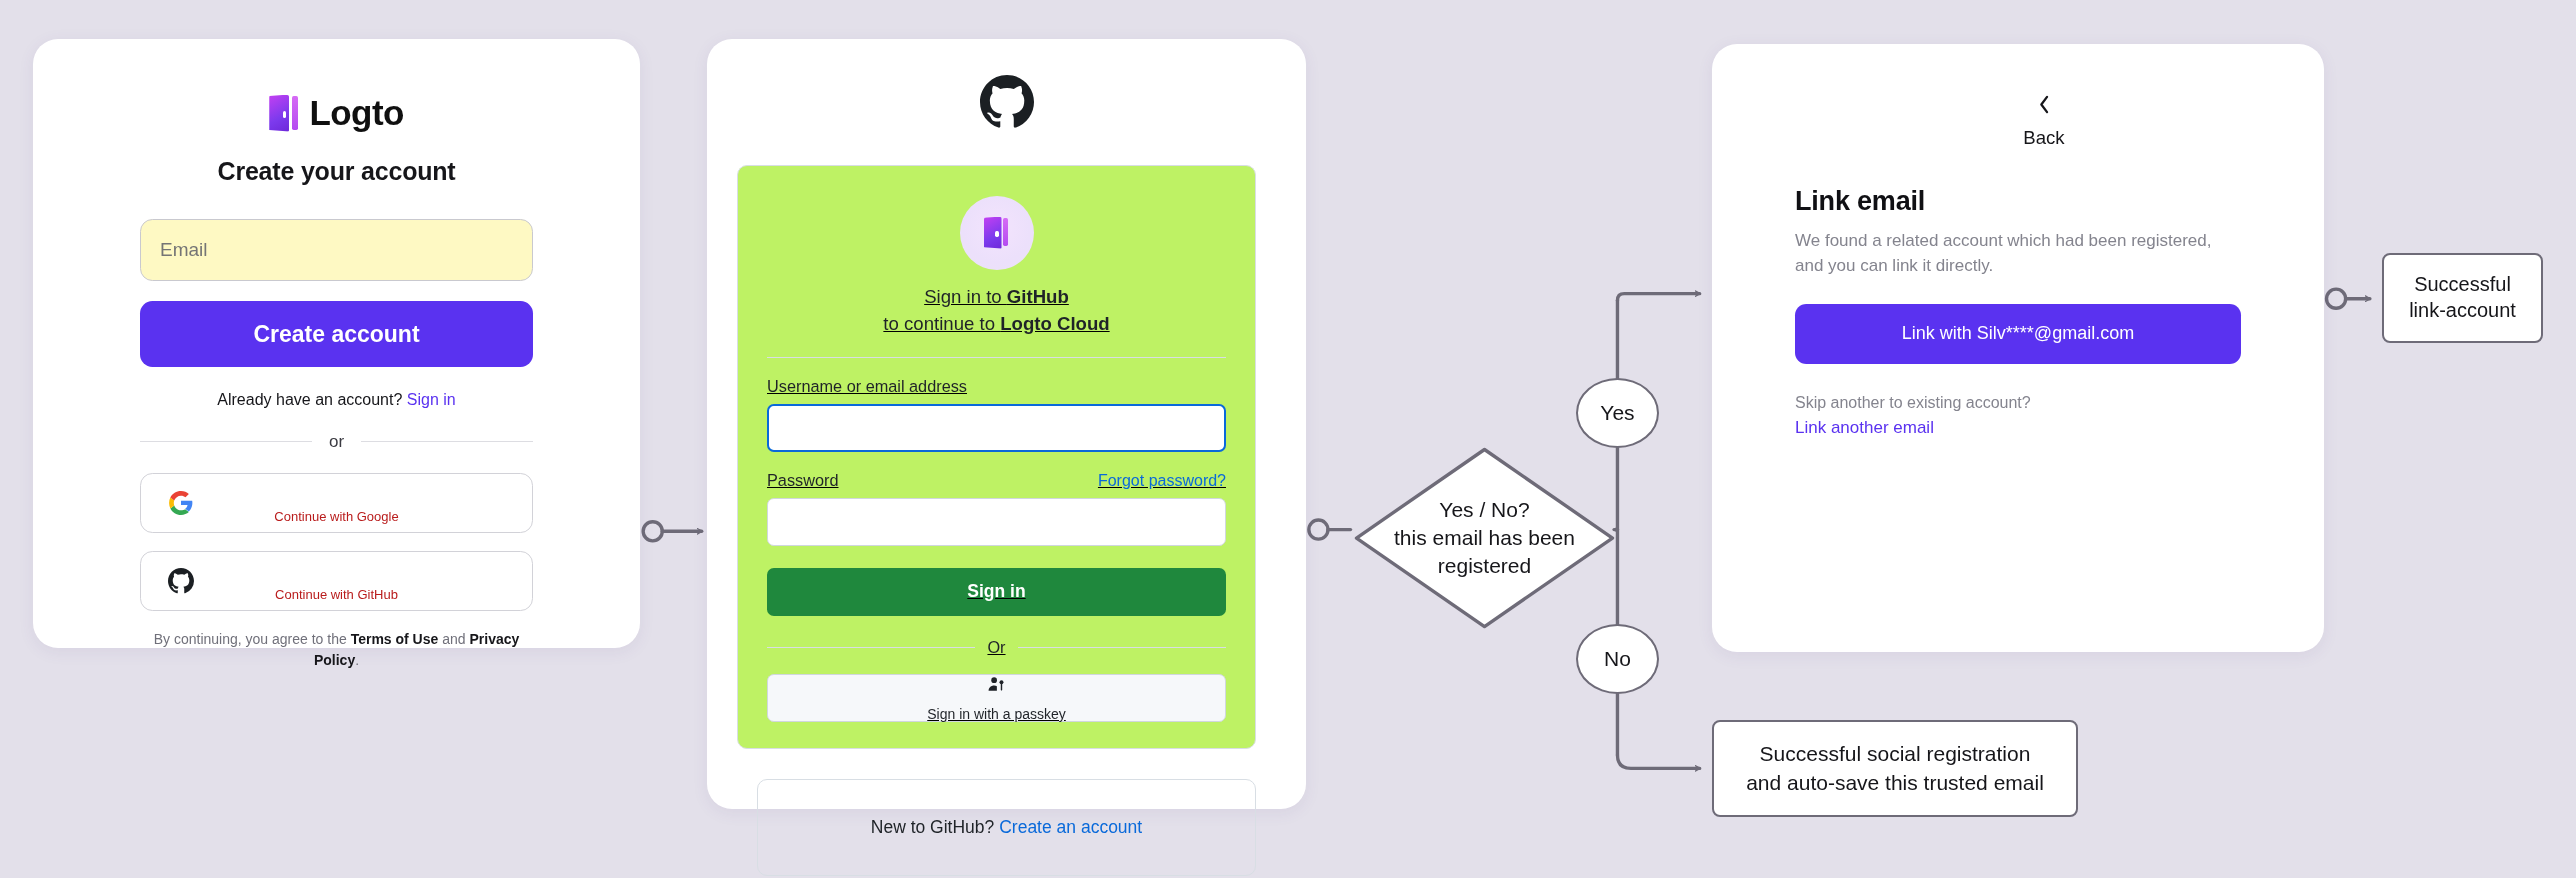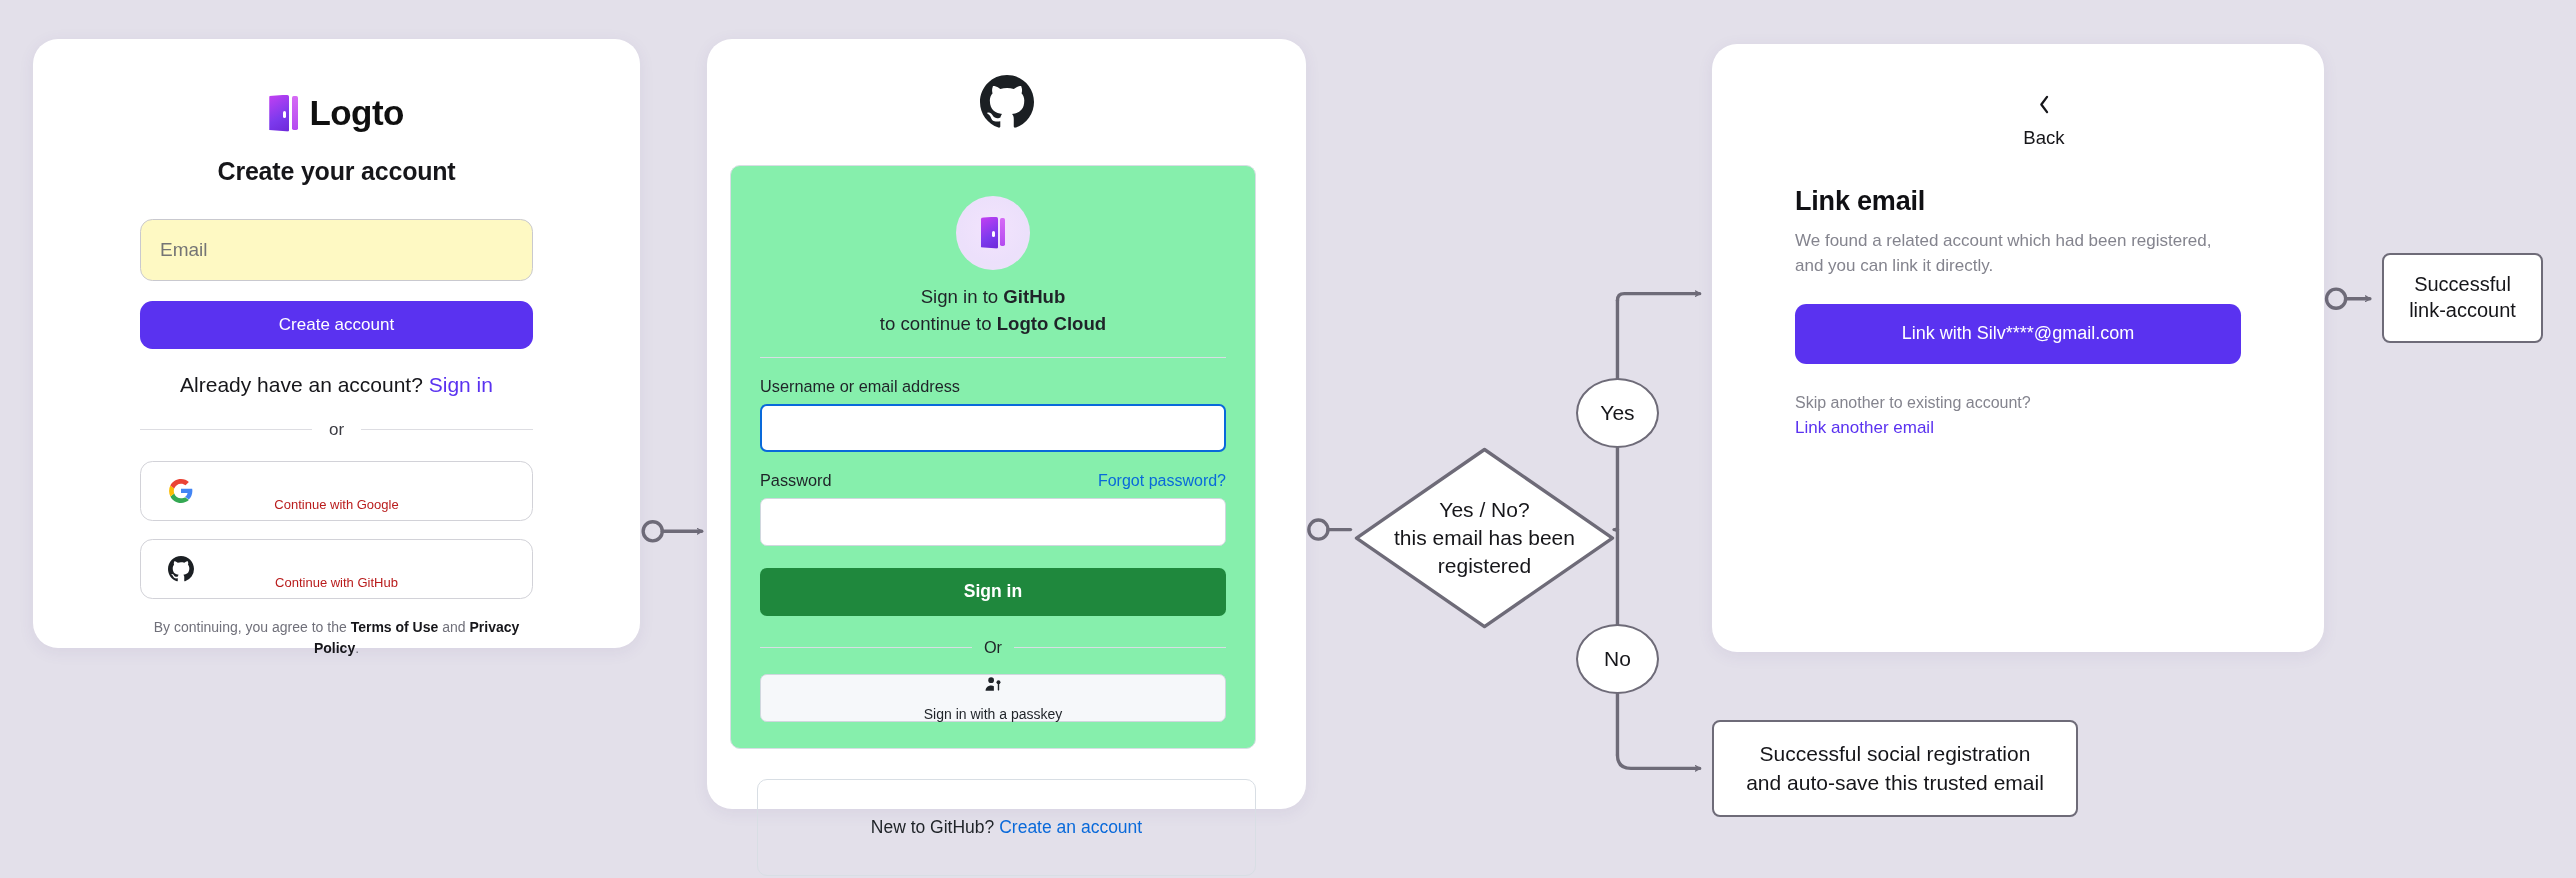--- a/index.html
+++ b/index.html
@@ -49,27 +49,27 @@
     text-align: center; font-size: 25px; font-weight: 700; color: #16161a;
     margin-bottom: 33px; letter-spacing: -0.2px;
   }
   .logto-input {
     width: 100%; height: 62px; border: 1.1px solid #c9c9cf; border-radius: 12.4px;
     background:#fef9c3; font-size: 19px; color:#8c8c94; padding: 0 19px;
     font-family: "Liberation Sans", sans-serif; outline: none;
     display:flex; align-items:center;
   }
   .btn-primary {
-    width: 100%; height: 48px; border: none; border-radius: 12.4px;
-    background: #5a32f0; color: #fff; font-size: 17px; font-weight: 400;
+    width: 100%; height: 66px; border: none; border-radius: 12.4px;
+    background: #5a32f0; color: #fff; font-size: 23px; font-weight: 700;
     font-family: "Liberation Sans", sans-serif; cursor: pointer;
     margin-top: 20px; display:flex; align-items:center; justify-content:center;
   }
   .logto-signin-row {
-    text-align: center; margin-top: 24px; font-size: 21px; color: #16161a;
+    text-align: center; margin-top: 24px; font-size: 16px; color: #16161a;
   }
   .link-purple { color: #5a32f0; text-decoration: none; }
   .logto-or {
     display: flex; align-items: center; gap: 17px;
     margin-top: 22.5px; margin-bottom: 21.4px;
   }
   .logto-or .rule { flex: 1; height: 1.1px; background: #dddde2; }
   .logto-or .lbl { font-size: 17px; color: #3b3b42; }
   .social-btn {
     width: 100%; height: 60px; border: 1.1px solid #d2d2d8; border-radius: 12.4px;
@@ -81,22 +81,22 @@
   .social-btn .txt { flex:1; text-align: center; font-size: 13px; color: #b91c1c; font-weight: 400; margin-top: 28px; }
   .legal {
     text-align: center; font-size: 14px; color: #70707a; margin-top: 9px; line-height: 1.5;
   }
   .legal b { color:#16161a; font-weight: 700; }
 
   
   #card-github { left: 707px; top: 39px; width: 599px; height: 770px; }
   .gh-logo { display:flex; justify-content:center; padding-top: 36px; }
   .gh-box {
-    margin: 36px 50px 0 23px; background: #86efac;
-    border: 1.1px solid #d8dee4; border-radius: 10px; padding: 24px 29px 26px 29px;
+    margin: 36px 50px 0 30px; background: #bef264;
+    border: 1.1px solid #d8dee4; border-radius: 10px; padding: 24px 29px 26px 29px; text-decoration: underline;
   }
   .gh-avatar {
     width: 74px; height: 74px; border-radius: 50%;
     background: radial-gradient(circle at 50% 45%, #f3e4fd 0%, #ece0fb 60%, #ece2f8 100%);
     margin: 5.6px auto 0 auto; display:flex; align-items:center; justify-content:center;
   }
   .gh-subtitle {
     text-align:center; margin-top: 14.6px; font-size: 18.6px; color: #1f2328; line-height: 1.45;
   }
   .gh-subtitle b { font-weight: 700; }

